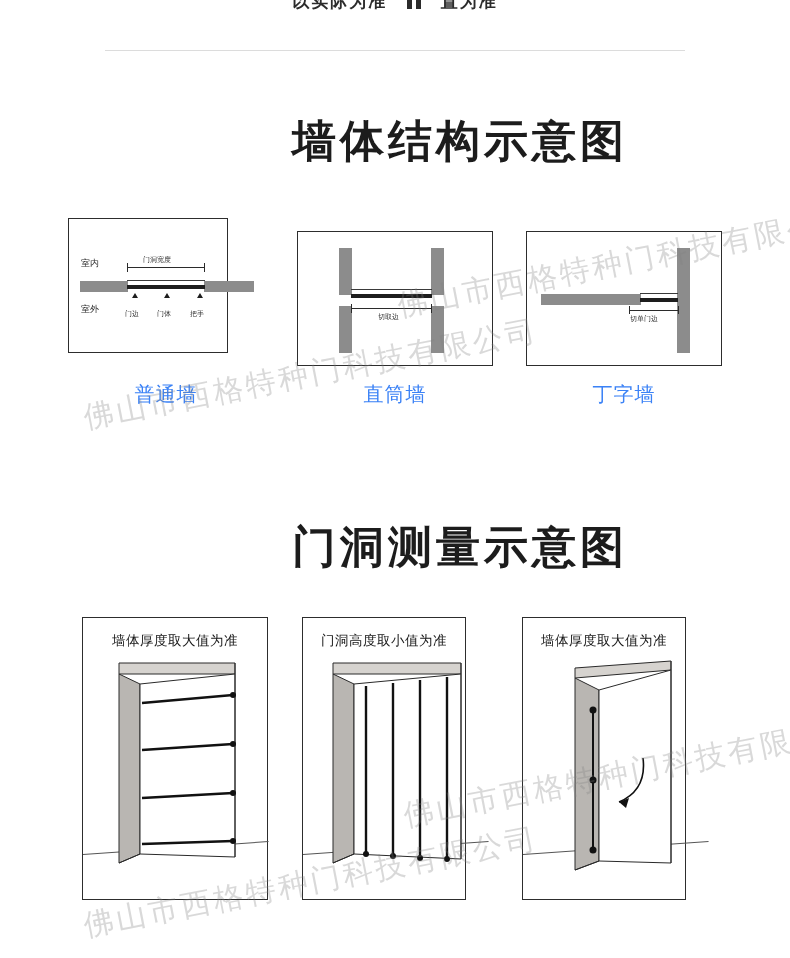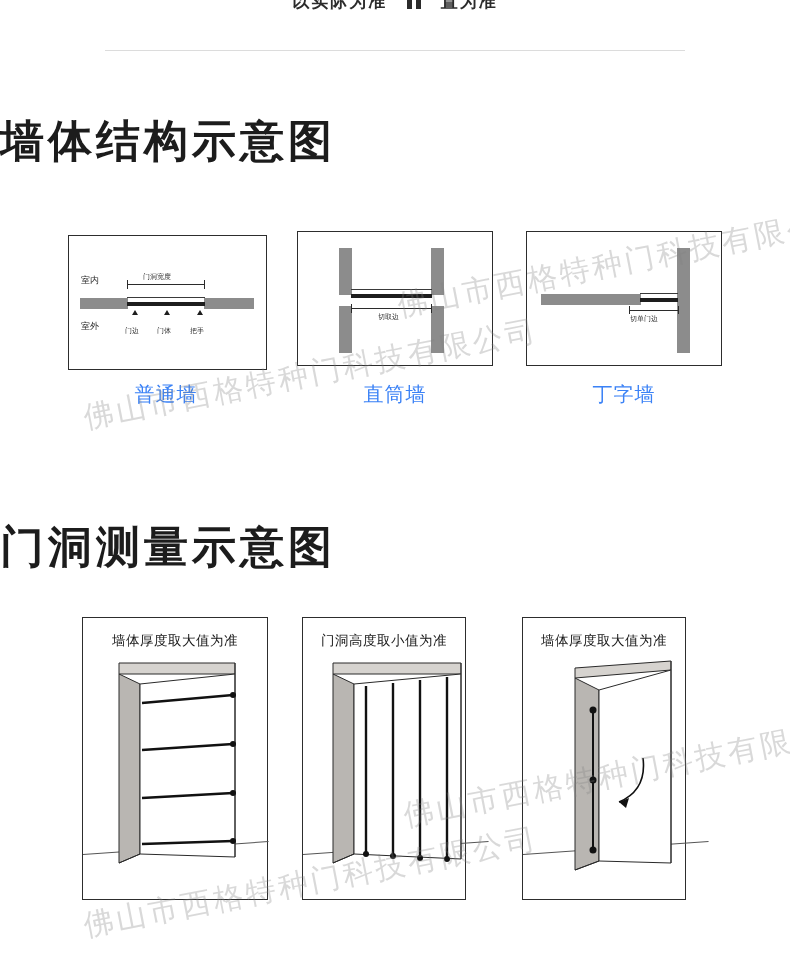--- a/index.html
+++ b/index.html
@@ -58,21 +58,21 @@
     width: 580px;
     height: 1px;
     background: #dcdcdc;
   }
 
   
   .section-title {
     position: absolute;
     left: 0;
     width: 628px;
-    text-align: left;
+    text-align: right;
     font-size: 44px;
     font-weight: bold;
     letter-spacing: 4px;
     color: #1c1c1c;
     font-family: "Liberation Sans", sans-serif;
   }
   #title-wall { top: 112px; }
   #title-measure { top: 518px; }
 
   
@@ -84,21 +84,21 @@
   }
   .panel-caption {
     position: absolute;
     text-align: center;
     font-size: 20px;
     color: #3b82f6;
     letter-spacing: 1px;
   }
 
   
-  #wall-panel-1 { left: 68px;  top: 235px; width: 199px; height: 135px; }
+  #wall-panel-1 { left: 68px;  top: 218px; width: 160px; height: 135px; }
   #wall-panel-2 { left: 297px; top: 231px; width: 196px; height: 135px; }
   #wall-panel-3 { left: 526px; top: 231px; width: 196px; height: 135px; }
 
   #wall-caption-1 { left: 68px;  top: 381px; width: 196px; }
   #wall-caption-2 { left: 297px; top: 381px; width: 196px; text-align: center; }
   #wall-caption-3 { left: 526px; top: 381px; width: 196px; }
 
   .micro-label {
     position: absolute;
     font-size: 7px;

